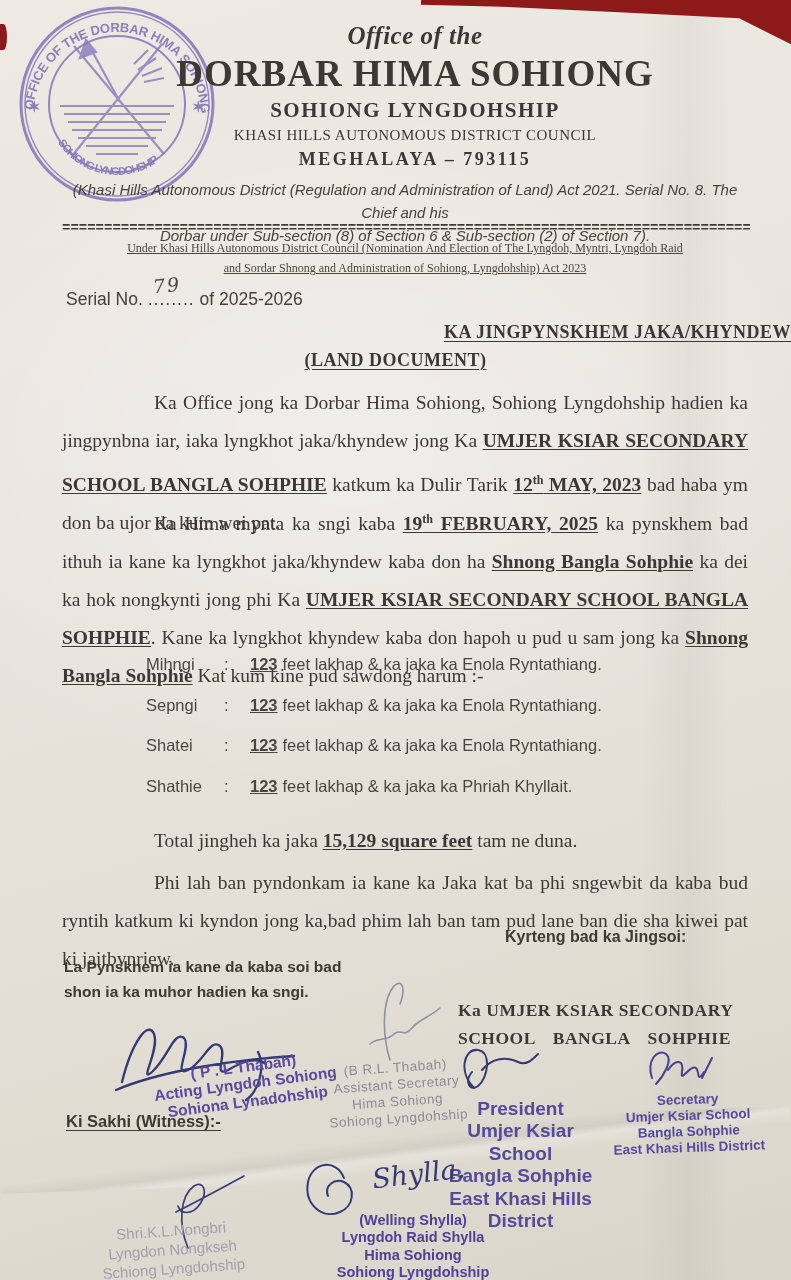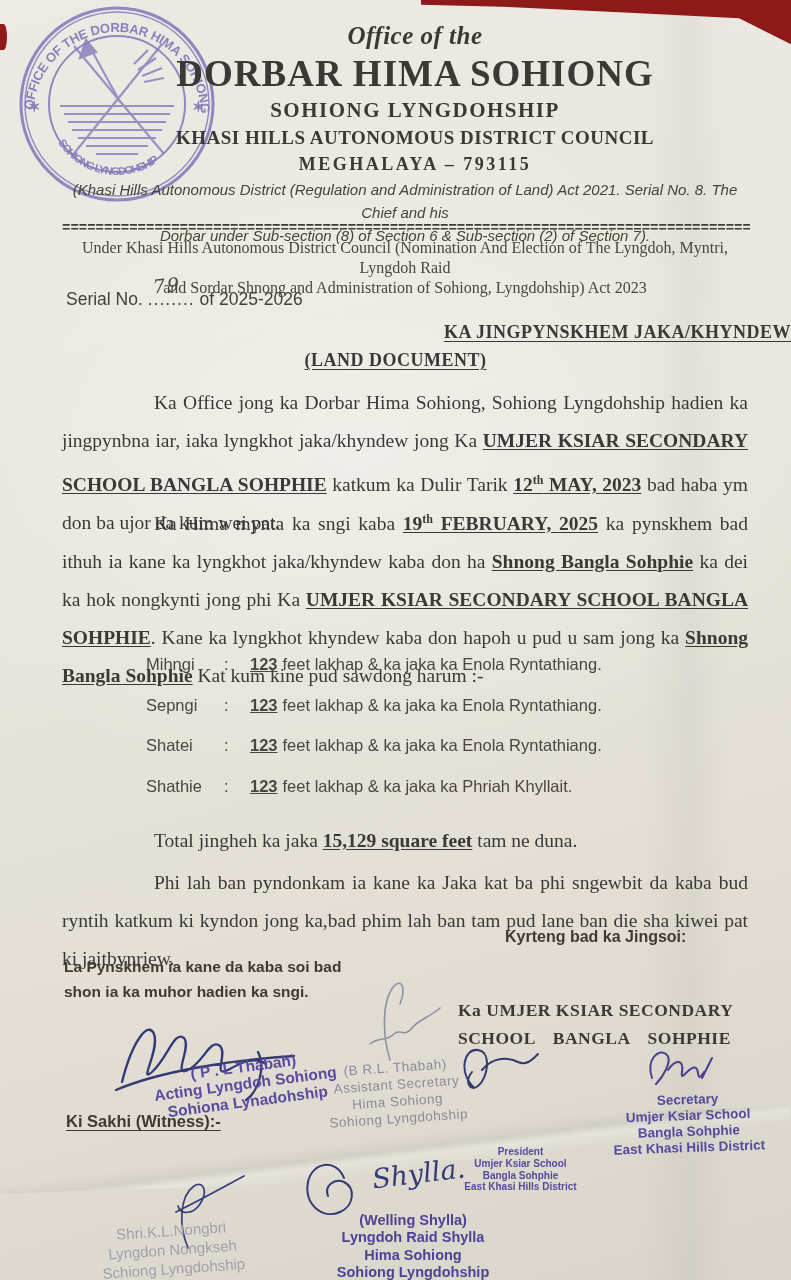--- a/index.html
+++ b/index.html
@@ -14,28 +14,28 @@
     background:linear-gradient(90deg,rgba(0,0,0,0),rgba(0,0,0,.035) 55%,rgba(0,0,0,0));}
   .red-top{position:absolute;top:0;right:0;width:370px;height:48px;background:#8d1a18;
     clip-path:polygon(0 0,100% 0,100% 92%,86% 38%,55% 26%,22% 14%,0 10%);}
   .red-left{position:absolute;top:24px;left:0;width:7px;height:26px;background:#8d1a18;border-radius:0 60% 60% 0;}
 
   
   .hdr{position:absolute;left:90px;top:22px;width:650px;text-align:center;}
   .h-office{font-style:italic;font-weight:bold;font-size:25px;letter-spacing:.5px;}
   .h-org{font-weight:bold;font-size:37px;letter-spacing:1px;margin-top:2px;}
   .h-sub{font-weight:bold;font-size:21px;letter-spacing:1.5px;margin-top:3px;}
-  .h-council{font-size:19px;font-weight:700;letter-spacing:.5px;margin-top:4px;}
+  .h-council{font-size:15px;font-weight:400;letter-spacing:.5px;margin-top:4px;}
   .h-state{font-size:18px;font-weight:bold;letter-spacing:2.5px;margin-top:5px;}
   .note{position:absolute;left:55px;top:178px;width:700px;text-align:center;
     font-family:"Liberation Sans",sans-serif;font-size:15px;color:#474338;line-height:23px;font-style:italic;}
   .divider{position:absolute;left:62px;top:220px;width:688px;height:18px;overflow:hidden;
     font-family:"Liberation Mono",monospace;font-weight:bold;font-size:14px;letter-spacing:0;color:#403c34;white-space:nowrap;}
   .note2{position:absolute;left:60px;top:238px;width:690px;text-align:center;
-    font-size:16px;color:#4a463e;line-height:20px;}
+    font-size:12px;color:#4a463e;line-height:20px;text-decoration:underline;}
 
   
   .seal{position:absolute;left:16px;top:2px;width:202px;height:204px;opacity:.85;}
 
   
   .serial{position:absolute;left:66px;top:289px;font-family:"Liberation Sans",sans-serif;font-size:17.5px;color:#45413a;text-align:right;}
   .serial .dots{position:relative;display:inline-block;letter-spacing:1px;}
   .serial .hand{position:absolute;top:-15px;left:5px;font-family:"DejaVu Serif",serif;font-style:italic;
     font-size:19px;color:#4c4841;transform:rotate(-6deg);letter-spacing:2px;}
 
@@ -65,21 +65,21 @@
   .kyrteng{position:absolute;left:505px;top:928px;font-family:Liberation Sans, sans-serif;font-weight:bold;font-size:16px;color:#3e3a33;}
   .school{position:absolute;left:458px;top:996px;width:292px;font-weight:bold;font-size:17.5px;line-height:28px;letter-spacing:.5px;}
   .school .l2{word-spacing:13px;}
 
   
   .stamp{position:absolute;text-align:center;line-height:1.12;}
   .s-plt{left:138px;top:1058px;width:215px;transform:rotate(-7.5deg);color:#5b4a9e;
     font-family:"Liberation Sans",sans-serif;font-weight:bold;font-size:15.5px;}
   .s-brl{left:322px;top:1060px;width:150px;transform:rotate(-4deg);color:#8d8a97;
     font-family:"Liberation Sans",sans-serif;font-size:13.5px;letter-spacing:.5px;line-height:1.25;}
-  .s-pres{left:438px;top:1098px;width:165px;color:#564a9d;font-family:"Liberation Sans",sans-serif;font-weight:bold;font-size:10px;line-height:1.18;margin-top:48px;}
+  .s-pres{left:438px;top:1098px;width:165px;color:#564a9d;font-family:"Liberation Sans",sans-serif;font-weight:bold;font-size:19px;line-height:1.18;}
   .s-sec{left:606px;top:1092px;width:165px;transform:rotate(-2deg);color:#564a9d;font-family:"Liberation Sans",sans-serif;font-weight:bold;font-size:13.5px;line-height:1.18;}
   .s-w1{left:70px;top:1222px;width:205px;transform:rotate(-4deg);color:#a29fad;
     font-family:"Liberation Sans",sans-serif;font-size:15px;line-height:1.25;}
   .s-w2{left:308px;top:1212px;width:210px;color:#4f4296;font-family:"Liberation Sans",sans-serif;font-weight:bold;font-size:14.5px;line-height:1.2;}
 
   .witness{position:absolute;left:66px;top:1112px;font-family:"Liberation Sans",sans-serif;font-weight:bold;
     font-size:16.5px;color:#3e3a33;text-decoration:underline;text-underline-offset:3px;}
 
   .sig{position:absolute;}
   .shylla-script{position:absolute;left:372px;top:1158px;font-family:"DejaVu Serif",serif;font-style:italic;

